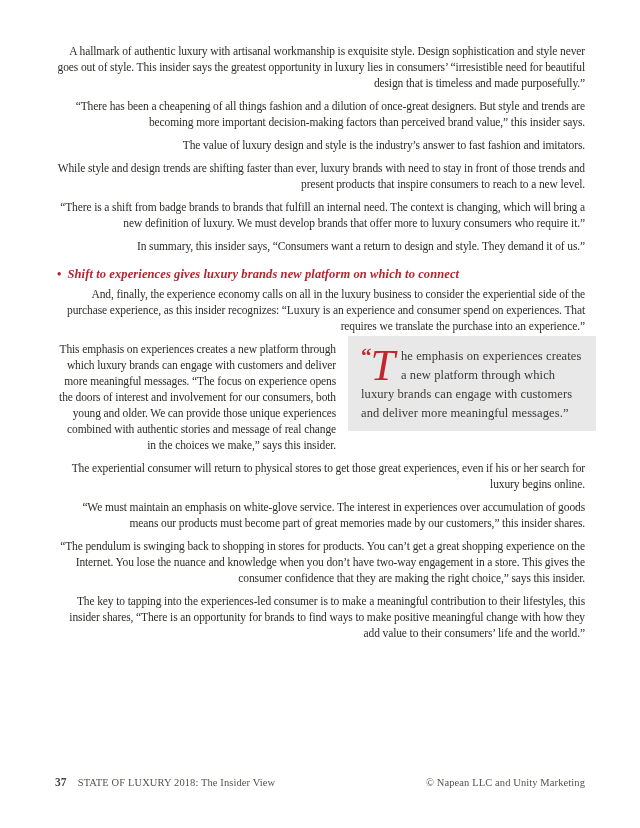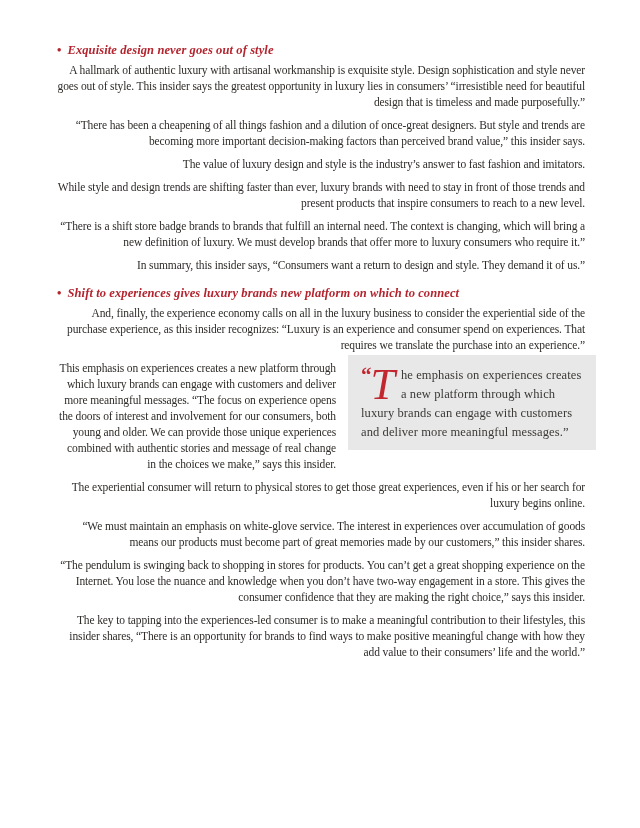--- a/index.html
+++ b/index.html
@@ -102,37 +102,42 @@
     margin-right: 11px;
   }
 </style>
 </head>
 <body>
 
 <div class="page">
   <main class="content">
 
     <section class="section">
-      <h2 class="section-heading"><span class="bullet">•</span><span>Exquisite design never goes out of style</span></h2>
       <p class="body-para">A hallmark of authentic luxury with artisanal workmanship is exquisite style. Design sophistication and style never goes out of style. This insider says the greatest opportunity in luxury lies in consumers’ “irresistible need for beautiful design that is timeless and made purposefully.”</p>
       <p class="body-para">“There has been a cheapening of all things fashion and a dilution of once-great designers. But style and trends are becoming more important decision-making factors than perceived brand value,” this insider says.</p>
       <p class="body-para">The value of luxury design and style is the industry’s answer to fast fashion and imitators.</p>
       <p class="body-para">While style and design trends are shifting faster than ever, luxury brands with need to stay in front of those trends and present products that inspire consumers to reach to a new level.</p>
-      <p class="body-para">“There is a shift store badge brands to brands that fulfill an internal need. The context is changing, which will bring a new definition of luxury. We must develop brands that offer more to luxury consumers who require it.”</p>
+      <p class="body-para">“There is a shift from badge brands to brands that fulfill an internal need. The context is changing, which will bring a new definition of luxury. We must develop brands that offer more to luxury consumers who require it.”</p>
       <p class="body-para">In summary, this insider says, “Consumers want a return to design and style. They demand it of us.”</p>
     </section>
 
     <section class="section">
       <h2 class="section-heading"><span class="bullet">•</span><span>Shift to experiences gives luxury brands new platform on which to connect</span></h2>
       <p class="body-para">And, finally, the experience economy calls on all in the luxury business to consider the experiential side of the purchase experience, as this insider recognizes: “Luxury is an experience and consumer spend on experiences. That requires we translate the purchase into an experience.”</p>
 
       <aside class="pullquote"><span class="pq-lead"><span class="pq-open">“</span><span class="pq-dropcap">T</span></span><span class="pq-text">he emphasis on experiences creates a new platform through which luxury brands can engage with customers and deliver more meaningful messages.”</span></aside>
 
       <p class="body-para">This emphasis on experiences creates a new platform through which luxury brands can engage with customers and deliver more meaningful messages. “The focus on experience opens the doors of interest and involvement for our consumers, both young and older. We can provide those unique experiences combined with authentic stories and message of real change in the choices we make,” says this insider.</p>
       <p class="body-para">The experiential consumer will return to physical stores to get those great experiences, even if his or her search for luxury begins online.</p>
       <p class="body-para">“We must maintain an emphasis on white-glove service. The interest in experiences over accumulation of goods means our products must become part of great memories made by our customers,” this insider shares.</p>
       <p class="body-para">“The pendulum is swinging back to shopping in stores for products. You can’t get a great shopping experience on the Internet. You lose the nuance and knowledge when you don’t have two-way engagement in a store. This gives the consumer confidence that they are making the right choice,” says this insider.</p>
       <p class="body-para">The key to tapping into the experiences-led consumer is to make a meaningful contribution to their lifestyles, this insider shares, “There is an opportunity for brands to find ways to make positive meaningful change with how they add value to their consumers’ life and the world.”</p>
     </section>
 
   </main>
 
+  <footer class="footer">
+    <div class="footer-left">
+      <span class="page-num">37</span><span class="doc-title">STATE OF LUXURY 2018: The Insider View</span>
+    </div>
+    <div class="footer-right">© Napean LLC and Unity Marketing</div>
+  </footer>
 </div>
 
 </body></html>

